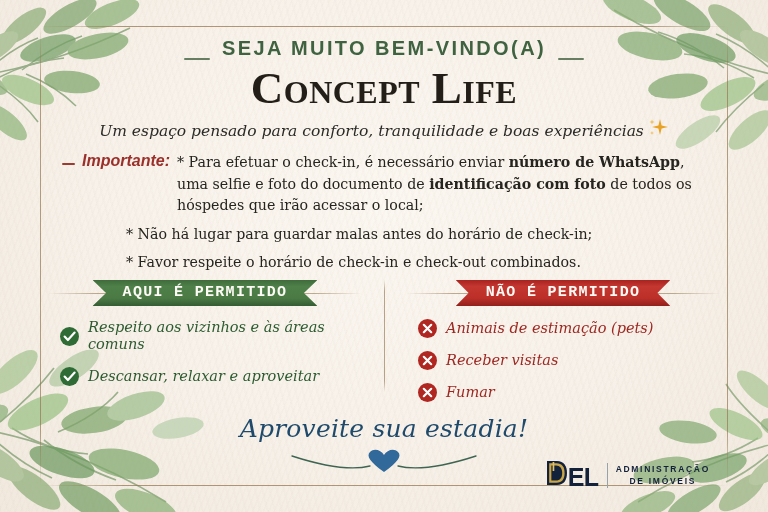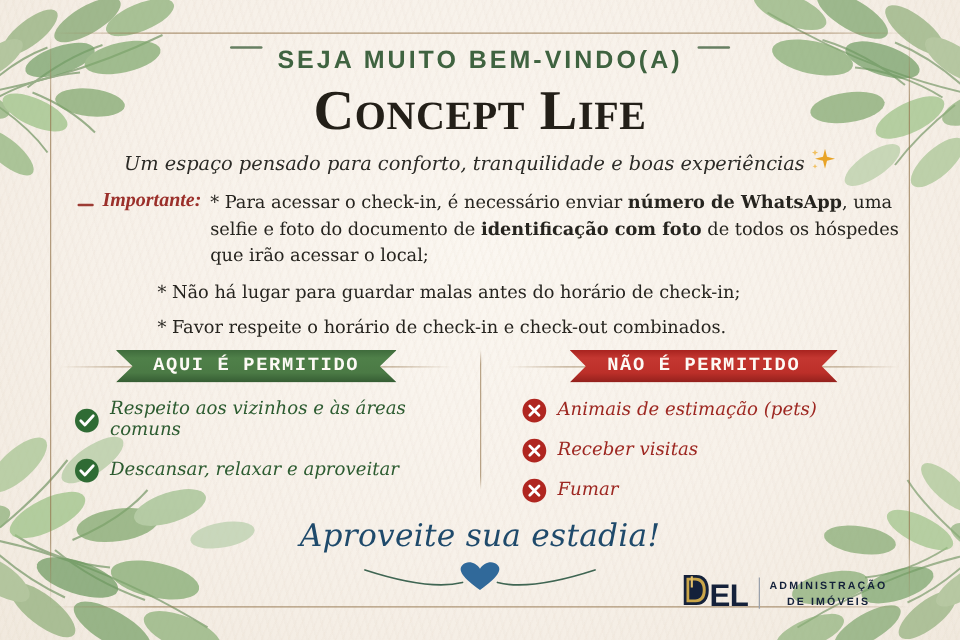--- a/index.html
+++ b/index.html
@@ -32,21 +32,21 @@
   .leaf-svg{position:absolute;pointer-events:none;}
   .lv-tl{top:-14px;left:-28px;width:230px;height:170px;}
   .lv-tr{top:-20px;right:-26px;width:250px;height:190px;transform:scaleX(-1);}
   .lv-bl{bottom:-24px;left:-34px;width:265px;height:205px;transform:scaleY(-1);}
   .lv-br{bottom:-18px;right:-30px;width:210px;height:165px;transform:scale(-1,-1);}
 
   .content{position:absolute;inset:0;}
 
   .welcome-row{
     position:absolute;top:37px;left:0;right:0;
-    display:flex;align-items:flex-start;justify-content:center;gap:12px;
+    display:flex;align-items:flex-end;justify-content:center;gap:12px;
   }
   .welcome-row .dash{width:26px;height:2px;background:#4c6b4a;opacity:.85;border-radius:2px;}
   .welcome{
     font-family:"Liberation Sans",sans-serif;
     font-weight:bold;font-size:20px;letter-spacing:2.4px;
     color:#3f6340;text-transform:uppercase;
   }
   .title{
     position:absolute;top:62px;left:0;right:0;text-align:center;
     font-family:"Liberation Serif",serif;
@@ -58,21 +58,21 @@
     position:absolute;top:118px;left:0;right:0;text-align:center;
     font-family:"DejaVu Serif",serif;font-style:italic;
     font-size:15.5px;color:#2b2a26;
   }
   .subtitle .sparkle{display:inline-block;vertical-align:-2px;margin-left:3px;}
 
   .important-block{position:absolute;top:152px;left:62px;right:48px;}
   .imp-line1{display:flex;align-items:flex-start;gap:7px;}
   .imp-dash{width:13px;height:2px;background:#9d3b33;margin-top:11px;flex:none;border-radius:2px;}
   .imp-label{
-    font-family:Liberation Serif, serif;font-weight:bold;font-style:italic;
+    font-family:Liberation Sans, sans-serif;font-weight:bold;font-style:italic;
     font-size:16px;color:#9b2f2a;flex:none;white-space:nowrap;
   }
   .imp-body{
     font-family:"DejaVu Serif",serif;font-size:14.2px;color:#26241f;
     line-height:1.52;flex:1;
   }
   .imp-body b{font-weight:bold;}
   .imp-rest{
     font-family:"DejaVu Serif",serif;font-size:14.2px;color:#26241f;
     line-height:1.52;margin-left:64px;margin-top:5px;
@@ -268,21 +268,21 @@
             <path d="M5 13 L5.6 14.5 L7 15 L5.6 15.5 L5 17 L4.4 15.5 L3 15 L4.4 14.5 Z" fill="#f0c060"></path>
           </svg></span>
     </div>
 
     <div class="important-block">
       <div class="imp-line1">
         <span class="imp-dash"></span>
         <span class="imp-label">Importante:</span>
         <span class="imp-body">
           <span>*</span>
-          <span>Para acessar o check-in, é necessário enviar </span><b>número de WhatsApp</b><span>, uma selfie e foto do documento de </span><b>identificação com foto</b><span> de todos os hóspedes que irão acessar o local;</span>
+          <span>Para efetuar o check-in, é necessário enviar </span><b>número de WhatsApp</b><span>, uma selfie e foto do documento de </span><b>identificação com foto</b><span> de todos os hóspedes que irão acessar o local;</span>
         </span>
       </div>
       <div class="imp-rest">
         <div>
           <span>*</span>
           <span>Não há lugar para guardar malas antes do horário de check-in;</span>
         </div>
         <div>
           <span>*</span>
           <span>Favor respeite o horário de check-in e check-out combinados.</span>

